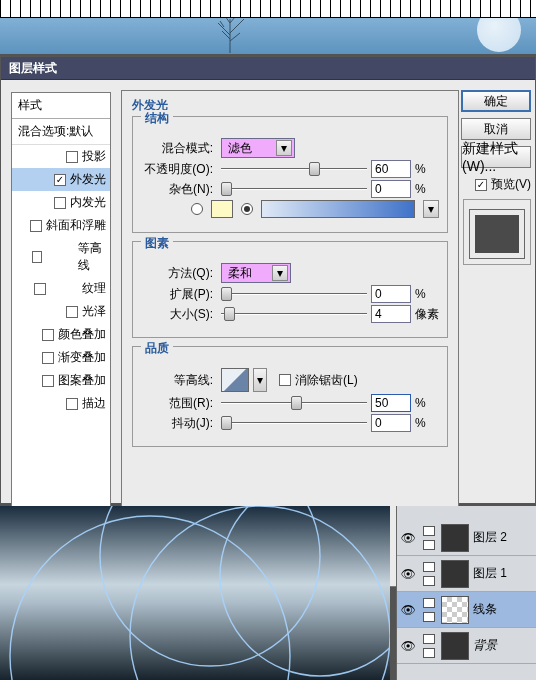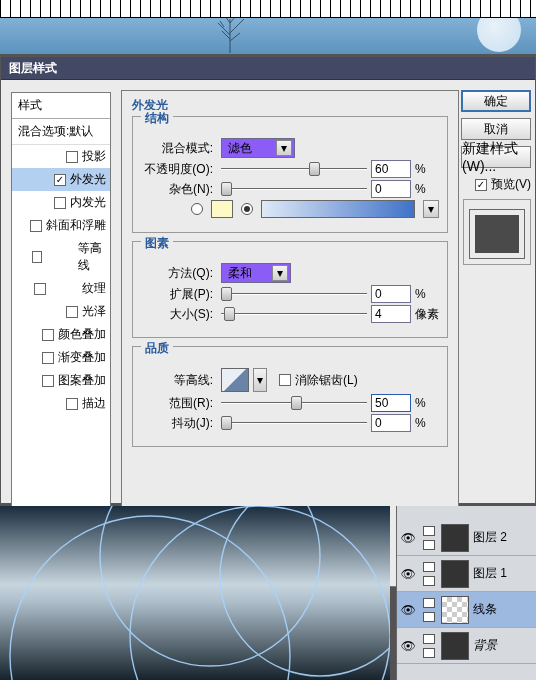--- a/index.html
+++ b/index.html
@@ -22,21 +22,21 @@
 .style-item.sel{background:#b4d0f0;}
 .style-item.indent{padding-left:20px;gap:36px;}
 .cb{width:12px;height:12px;border:1px solid #666;background:#fff;display:inline-flex;align-items:center;justify-content:center;font-size:10px;line-height:1;}
 
 .panel{flex:1;margin:10px 4px 12px 4px;border:1px solid #7a7a7a;background:#ebebeb;padding:6px 10px;}
 .gtitle{color:#2a5b9c;font-weight:bold;margin-bottom:2px;}
 .fieldset{border:1px solid #9a9a9a;margin-bottom:8px;padding:8px 8px 8px 8px;}
 .fieldset>.leg{position:relative;top:-15px;background:#ebebeb;display:inline-block;padding:0 4px;color:#2a5b9c;font-weight:bold;}
 .row{display:flex;align-items:center;margin:-4px 0 6px 0;gap:4px;}
 .lbl{width:76px;text-align:right;padding-right:4px;}
-.combo{height:20px;border:1px solid #6a6a8a;background:#8b5cf6;display:flex;align-items:center;padding:0 2px;min-width:60px;}
+.combo{height:20px;border:1px solid #6a6a8a;background:#f0abfc;display:flex;align-items:center;padding:0 2px;min-width:60px;}
 .combo .txt{flex:1;padding:0 4px;}
 .combo .arr{width:16px;height:16px;border:1px solid #888;background:linear-gradient(#f4f4f4,#d0d0d0);display:flex;align-items:center;justify-content:center;}
 .slider{flex:1;height:18px;position:relative;min-width:100px;}
 .slider .track{position:absolute;left:0;right:0;top:8px;height:2px;background:#888;border-top:1px solid #666;border-bottom:1px solid #fff;}
 .slider .thumb{position:absolute;top:2px;width:11px;height:14px;background:linear-gradient(#f0f0f0,#bcbcbc);border:1px solid #666;border-radius:2px;}
 .numbox{width:40px;height:18px;border:1px solid #707090;background:#fff;text-align:left;padding:1px 3px;}
 .unit{width:24px;}
 .radio{width:12px;height:12px;border:1px solid #555;border-radius:50%;background:#fff;display:inline-flex;align-items:center;justify-content:center;}
 .radio.on::after{content:"";width:6px;height:6px;background:#333;border-radius:50%;}
 .swatch{width:22px;height:18px;border:1px solid #666;}

